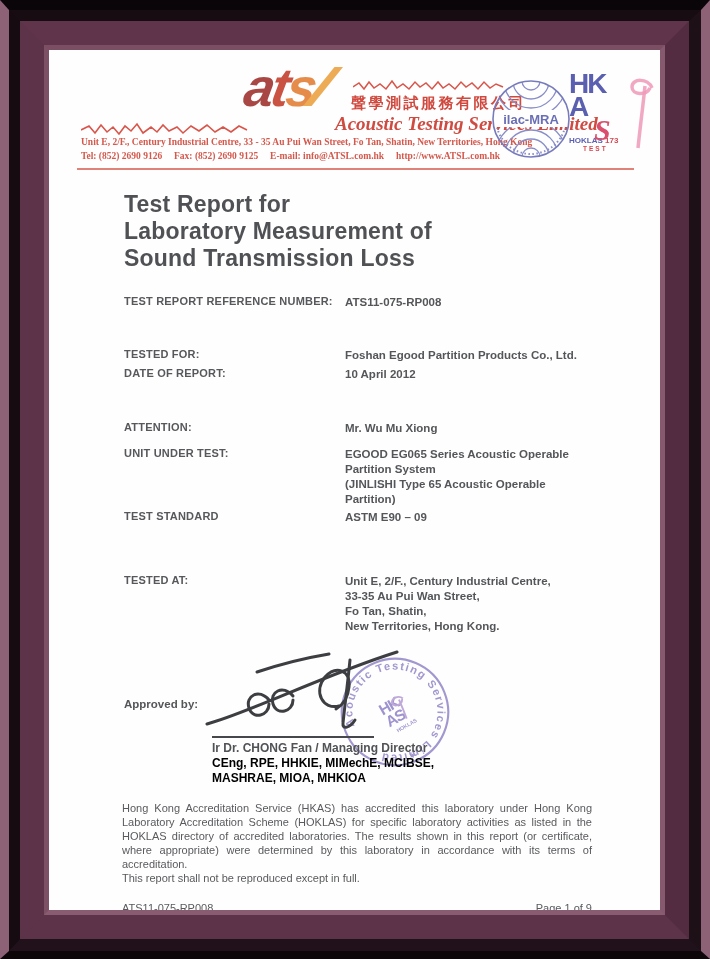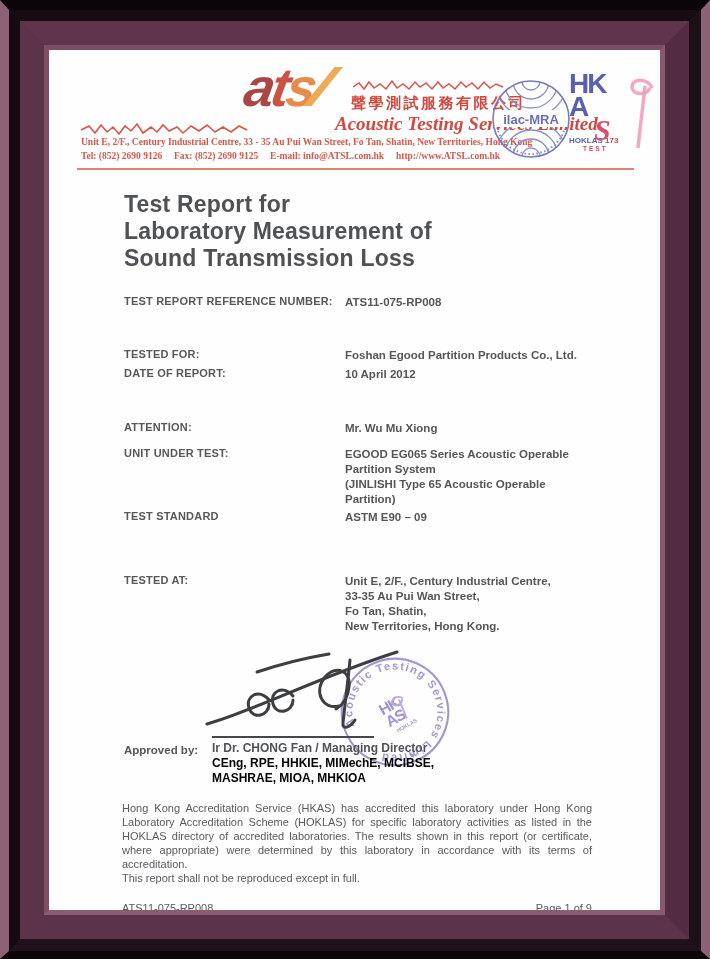--- a/index.html
+++ b/index.html
@@ -191,21 +191,21 @@
       <svg class="abs" style="left:150px;top:596px;" width="205" height="92" viewBox="0 0 205 92">
         <g fill="none" stroke="#3d3e41" stroke-width="3" stroke-linecap="round">
           <path d="M8,78 C52,66 122,30 198,6"></path>
           <path d="M58,26 C82,18 106,12 130,8"></path>
           <path d="M70,54 C60,42 46,50 50,62 C54,74 70,70 70,58"></path>
           <path d="M94,50 C84,38 70,46 74,58 C78,70 94,66 94,54"></path>
           <path d="M140,60 C124,64 114,46 126,31 C137,19 152,24 150,41 C149,53 142,60 137,63"></path>
           <path d="M151,14 C149,34 146,58 144,77 C143,84 151,82 156,74"></path>
         </g>
       </svg>
-      <div class="abs approved" style="left:75px;top:694px;">Approved by:</div>
+      <div class="abs approved" style="left:75px;top:648px;">Approved by:</div>
       <div class="abs sig-line" style="left:163px;top:686px;"></div>
       <div class="abs signatory" style="left:163px;top:691px;">Ir Dr. CHONG Fan / Managing Director</div>
       <div class="abs creds" style="left:163px;top:706px;">CEng, RPE, HHKIE, MIMechE, MCIBSE,
 MASHRAE, MIOA, MHKIOA</div>
 
       <div class="abs foot-para" style="left:73px;top:751px;">Hong Kong Accreditation Service (HKAS) has accredited this laboratory under Hong Kong Laboratory Accreditation Scheme (HOKLAS) for specific laboratory activities as listed in the HOKLAS directory of accredited laboratories. The results shown in this report (or certificate, where appropriate) were determined by this laboratory in accordance with its terms of accreditation.</div>
       <div class="abs foot-note" style="left:73px;top:822px;">This report shall not be reproduced except in full.</div>
       <div class="abs foot-bottom" style="left:73px;top:852px;">
         <span>ATS11-075-RP008</span>
         <span>Page 1 of 9</span>

